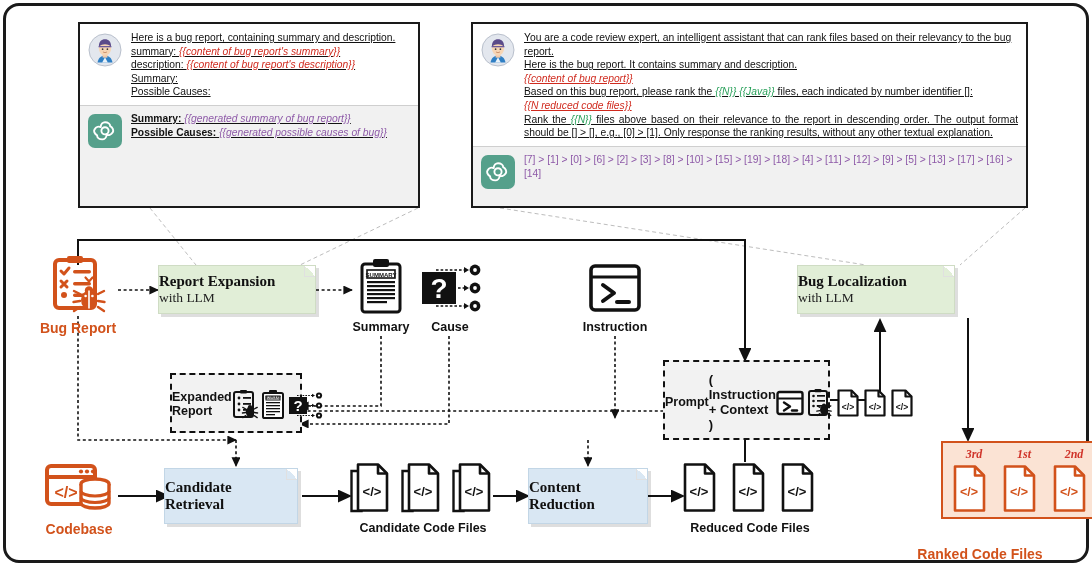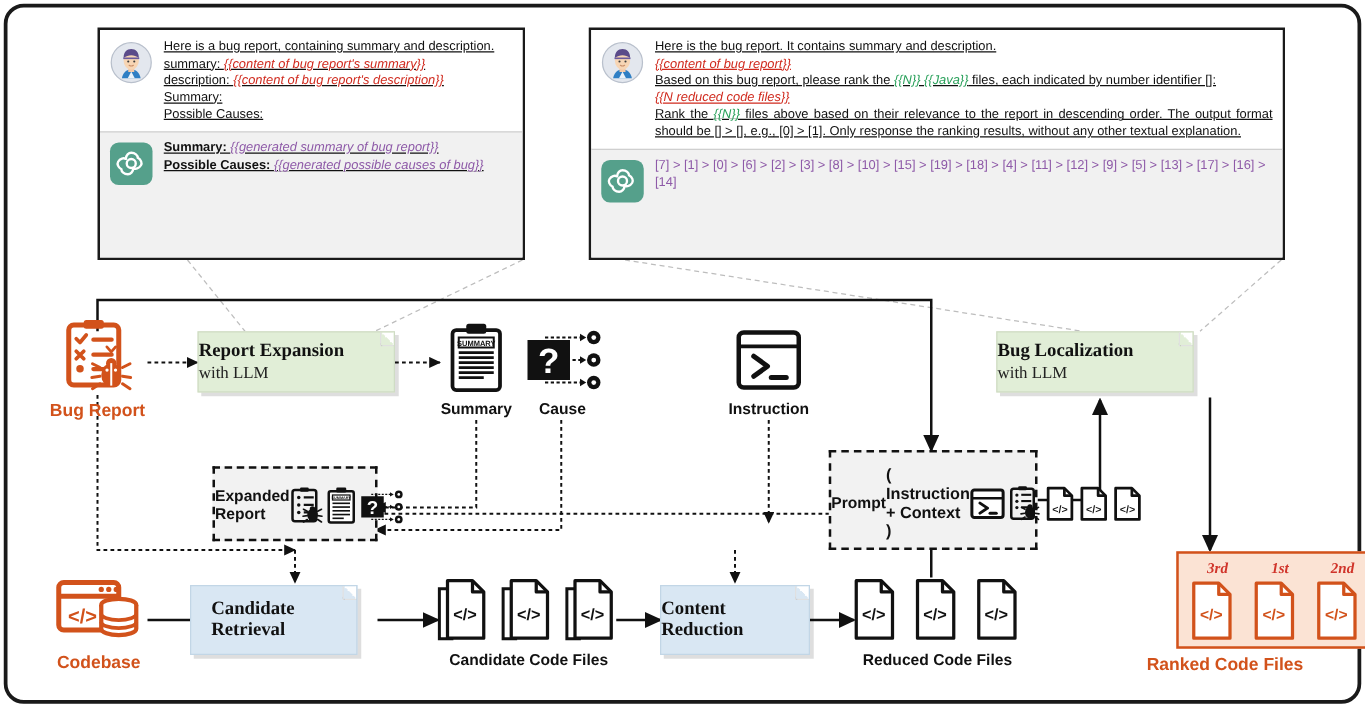--- a/index.html
+++ b/index.html
@@ -215,20 +215,21 @@
           <ellipse cx="17" cy="15.6" rx="6.1" ry="7.1" fill="#f7d5b4"></ellipse>
           <path d="M10.9 13.4 C10.9 8.4 13.4 6.2 17 6.2 C20.6 6.2 23.1 8.4 23.1 13.4 C21 12 19.2 11.2 17 11.2 C14.8 11.2 13 12 10.9 13.4 Z" fill="#5b4b8a"></path>
           <path d="M10.6 13.0 L23.4 13.0 L23.4 14.3 L10.6 14.3 Z" fill="#6b5a9c"></path>
           <circle cx="14.6" cy="16.2" r="0.85" fill="#3a3a3a"></circle>
           <circle cx="19.4" cy="16.2" r="0.85" fill="#3a3a3a"></circle>
           <path d="M15.3 19.2 Q17 20.4 18.7 19.2" stroke="#c98f6a" stroke-width="0.9" fill="none" stroke-linecap="round"></path>
           <path d="M14.2 29.5 L17 24.2 L19.8 29.5 Z" fill="#ffffff" opacity="0.9"></path>
         </svg>
       </div>
       <div class="lines">
+        <p>You are a code review expert, an intelligent assistant that can rank files based on their relevancy to the bug report.</p>
         <p>Here is the bug report. It contains summary and description.</p>
         <p class="red-it">{{content of bug report}}</p>
         <p><span>Based on this bug report, please rank the </span><span class="green-it">{{N}} {{Java}}</span><span> files, each indicated by number identifier []:</span></p>
         <p class="red-it">{{N reduced code files}}</p>
         <p class="just"><span>Rank the </span><span class="green-it">{{N}}</span><span> files above based on their relevance to the report in descending order. The output format should be [] &gt; [], e.g., [0] &gt; [1]. Only response the ranking results, without any other textual explanation.</span></p>
       </div>
     </div>
     <div class="resp-part">
       <div class="avatar-wrap">
         <svg width="34" height="34" viewBox="0 0 34 34">
@@ -450,21 +451,21 @@
         <path d="M36 22 v19 a14 5 0 0 0 28 0 v-19" fill="#ffffff"></path>
       </g>
       <g stroke="#d2521b" stroke-width="3" fill="none">
         <path d="M36 29 a14 5 0 0 0 28 0"></path>
         <path d="M36 35.5 a14 5 0 0 0 28 0"></path>
       </g>
     </svg>
   </div>
   <div class="lbl orange" style="left:24px; top:521px; width:110px;">Codebase</div>
 
-  <div class="node blue" style="left:152px; top:468px; width:134px; height:56px;padding-left:16px;">
+  <div class="node blue" style="left:164px; top:468px; width:134px; height:56px;">
     <div class="fold"></div>
     <div class="t1">Candidate</div>
     <div class="t1">Retrieval</div>
   </div>
 
   <div class="icon-abs" style="left:350px; top:463px; display:flex; gap:7px;">
     <svg width="44" height="52" viewBox="0 0 44 52">
       <path d="M1.5 8 h10 v40 h-10 z" fill="#ffffff" stroke="#111" stroke-width="2.4"></path>
       <path d="M8 1.5 h20 l9 9 v37 h-29 z" fill="#ffffff" stroke="#111" stroke-width="2.6" stroke-linejoin="round"></path>
       <path d="M28 1.5 v9 h9" fill="none" stroke="#111" stroke-width="2.6" stroke-linejoin="round"></path>
@@ -525,15 +526,15 @@
         <path d="M22 1.5 v9 h9" fill="none" stroke="#d2521b" stroke-width="2.6" stroke-linejoin="round"></path>
         <text x="16" y="31" font-family="Liberation Sans, sans-serif" font-size="12.5" font-weight="bold" text-anchor="middle" fill="#d2521b">&lt;/&gt;</text>
       </svg>
       <svg width="38" height="48" viewBox="0 0 38 48">
         <path d="M2 1.5 h20 l9 9 v35 h-29 z" fill="#ffffff" stroke="#d2521b" stroke-width="2.6" stroke-linejoin="round"></path>
         <path d="M22 1.5 v9 h9" fill="none" stroke="#d2521b" stroke-width="2.6" stroke-linejoin="round"></path>
         <text x="16" y="31" font-family="Liberation Sans, sans-serif" font-size="12.5" font-weight="bold" text-anchor="middle" fill="#d2521b">&lt;/&gt;</text>
       </svg>
     </div>
   </div>
-  <div class="lbl orange" style="left:890px; top:523px; width:180px;">Ranked Code Files</div>
+  <div class="lbl orange" style="left:890px; top:546px; width:180px;">Ranked Code Files</div>
 
 </div>
 
 </body></html>

